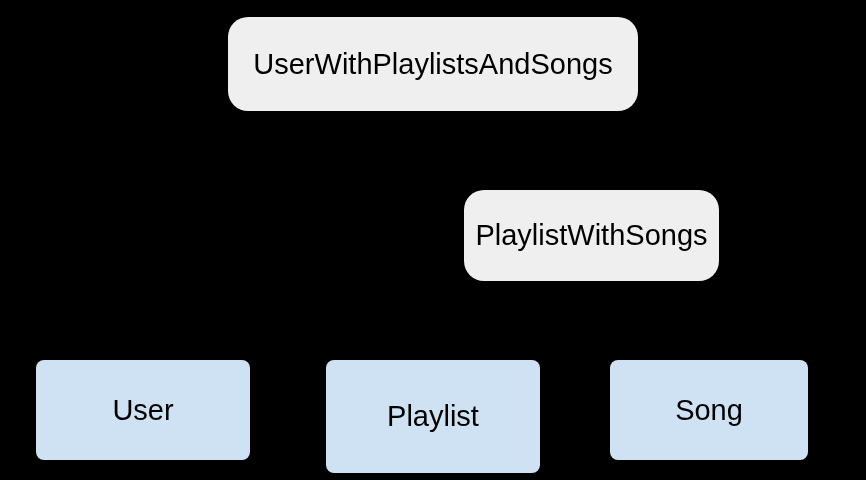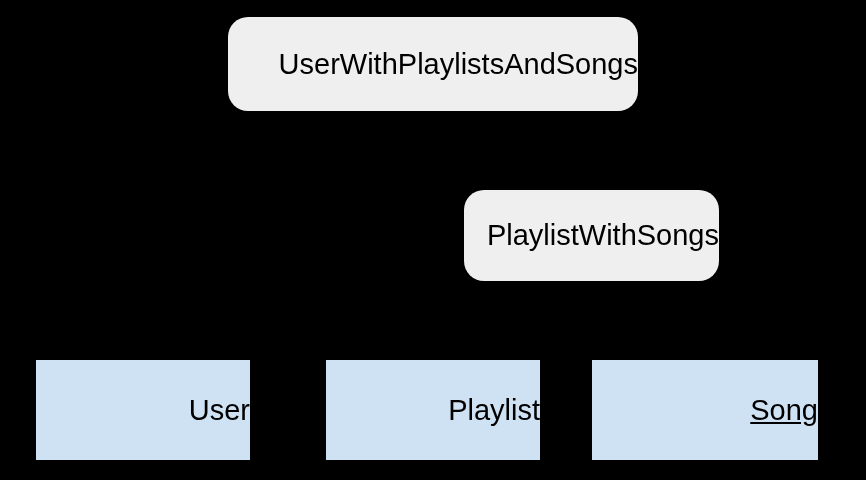--- a/index.html
+++ b/index.html
@@ -15,40 +15,40 @@
     font-family: "Liberation Sans", "DejaVu Sans", sans-serif;
   }
   .diagram {
     position: absolute;
     inset: 0;
   }
   .node {
     position: absolute;
     display: flex;
     align-items: center;
-    justify-content: flex-end;
+    justify-content: center;
     font-size: 29px;
     color: #000000;
     box-sizing: border-box;
     letter-spacing: 0px;
   }
   .node.rounded {
     background: #efefef;
     border-radius: 20px;
   }
   .node.rect {
     background: #cfe2f3;
-    border-radius: 0;
+    border-radius: 8px;
   }
   
   .pos-user-with-playlists-and-songs { left: 228px; top: 17px;  width: 410px; height: 94px; }
   .pos-playlist-with-songs           { left: 452px; top: 190px; width: 255px; height: 91px; margin-left: 12px; }
   .pos-user                          { left: 36px;  top: 360px; width: 214px; height: 100px; }
-  .pos-playlist                      { left: 326px; top: 360px; width: 214px; height: 100px; }
-  .pos-song                          { left: 592px; top: 360px; width: 226px; height: 100px; text-decoration: underline; }
+  .pos-playlist                      { left: 326px; top: 360px; width: 214px; height: 113px; }
+  .pos-song                          { left: 610px; top: 360px; width: 198px; height: 100px; }
   .node-label {
     pointer-events: none;
   }
 </style>
 </head>
 <body>
 
 <div class="diagram">
 
   <div class="node rounded pos-user-with-playlists-and-songs">

